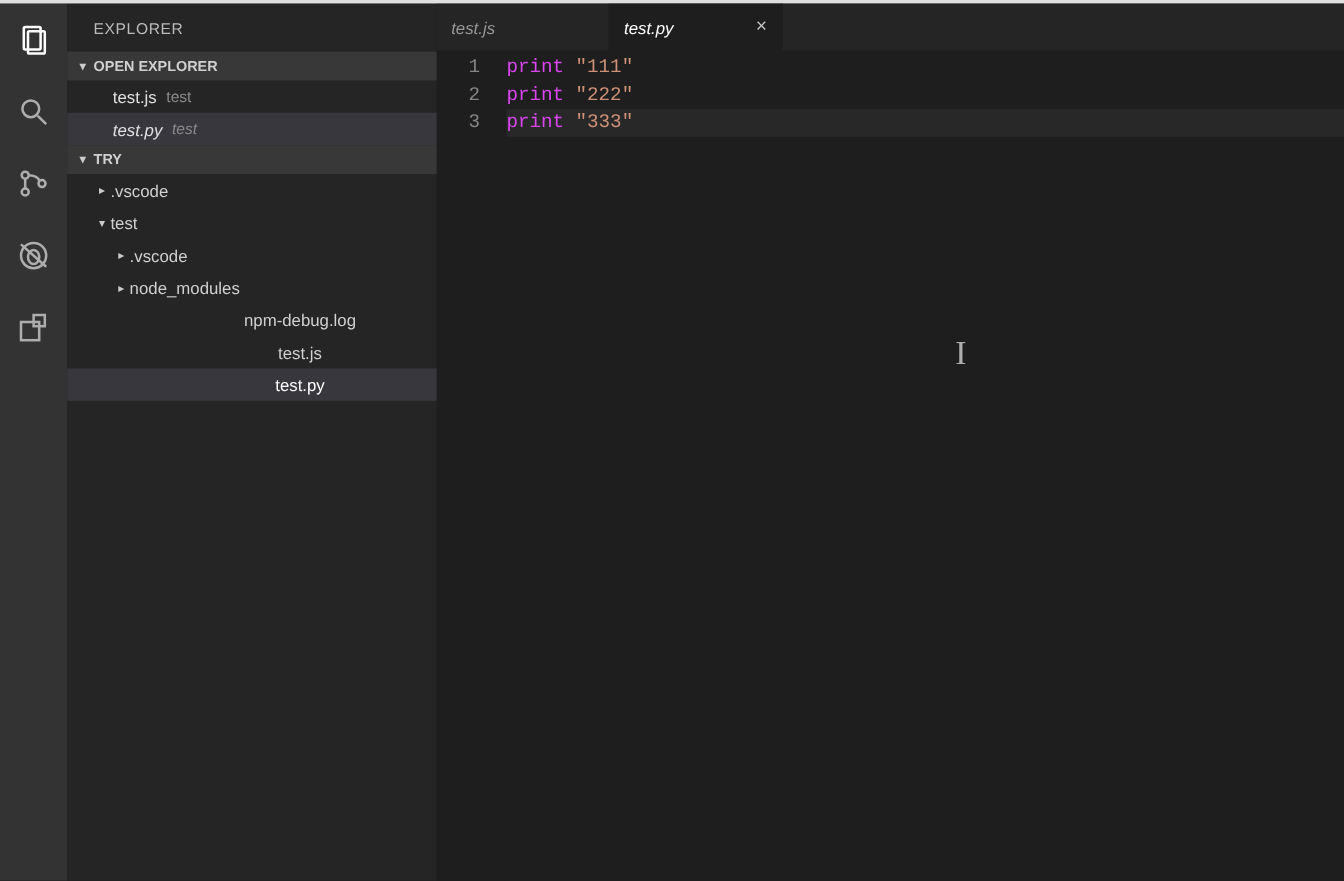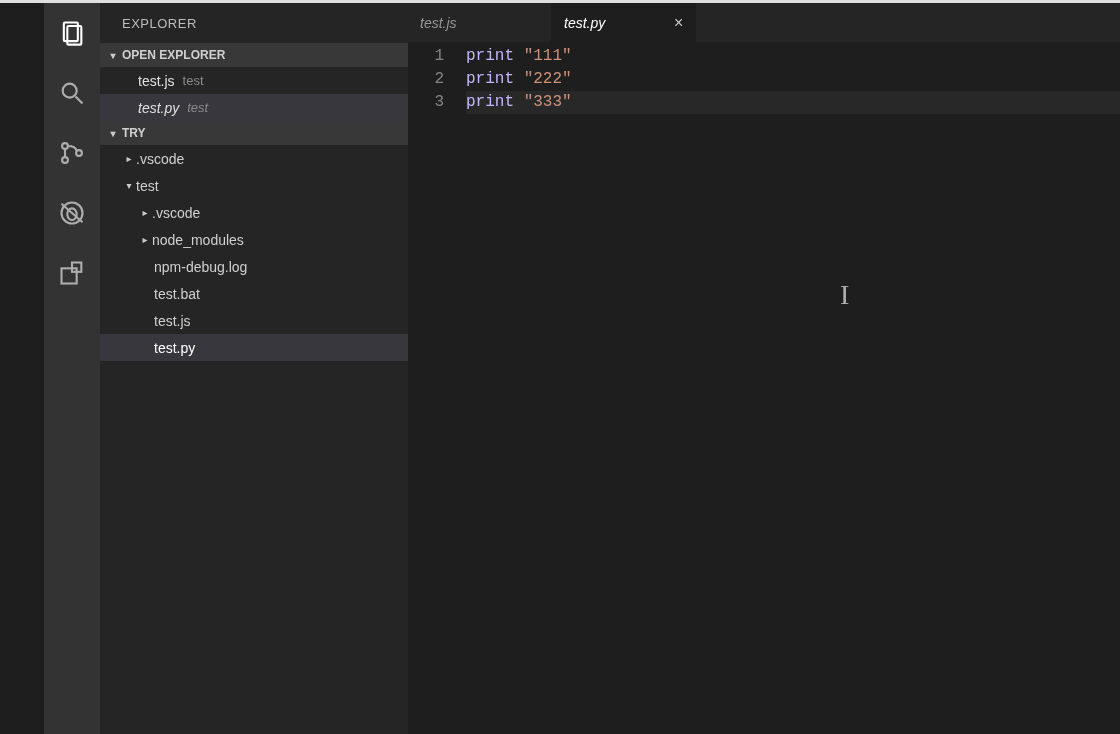--- a/index.html
+++ b/index.html
@@ -8,21 +8,20 @@
     height: 734px;
     background: #1e1e1e;
     font-family: "Segoe UI", Arial, sans-serif;
     color: #cccccc;
     overflow: hidden;
     border-top: 3px solid #e0e0e0;
   }
   .app {
     display: flex;
     height: 731px;
-    margin-left: 44px;
   }
   
   .activity-bar {
     width: 56px;
     background: #333333;
     display: flex;
     flex-direction: column;
     align-items: center;
     padding-top: 14px;
     gap: 28px;
@@ -93,21 +92,21 @@
   .twisty {
     display: inline-block;
     width: 14px;
     text-align: center;
     font-size: 10px;
     color: #cccccc;
   }
   .tree-label { }
   .indent-1 { padding-left: 22px; }
   .indent-2 { padding-left: 38px; }
-  .indent-3 { padding-left: 54px; }
+  .indent-3 { padding-left: 80px; justify-content: center; }
 
   
   .editor-area {
     flex: 1;
     background: #1e1e1e;
     display: flex;
     flex-direction: column;
   }
   .tab-bar {
     height: 40px;
@@ -150,21 +149,21 @@
   .gutter {
     width: 58px;
     text-align: right;
     color: #858585;
     padding-right: 22px;
     user-select: none;
   }
   .gutter div, .code-lines div { height: 23px; line-height: 23px; }
   .code-lines { flex: 1; position: relative; }
   .code-lines .line.current { background: #282828; }
-  .tok-kw { color: #c4b5fd; }
+  .tok-kw { color: #d946ef; }
   .tok-str { color: #ce9178; }
   .cursor-caret {
     position: absolute;
     left: 374px;
     top: 234px;
     color: #aeafad;
     font-family: serif;
     font-size: 28px;
     pointer-events: none;
   }
@@ -245,23 +244,20 @@
       <span class="tree-label">.vscode</span>
     </div>
     <div class="tree-row indent-2">
       <span class="twisty">▸</span>
       <span class="tree-label">node_modules</span>
     </div>
     <div class="tree-row indent-3">
       <span class="tree-label">npm-debug.log</span>
     </div>
     <div class="tree-row indent-3">
-      <span class="tree-label">test.bat</span>
-    </div>
-    <div class="tree-row indent-3">
       <span class="tree-label">test.js</span>
     </div>
     <div class="tree-row indent-3 selected">
       <span class="tree-label">test.py</span>
     </div>
   </div>
 
   <div class="editor-area">
     <div class="tab-bar">
       <div class="tab">

